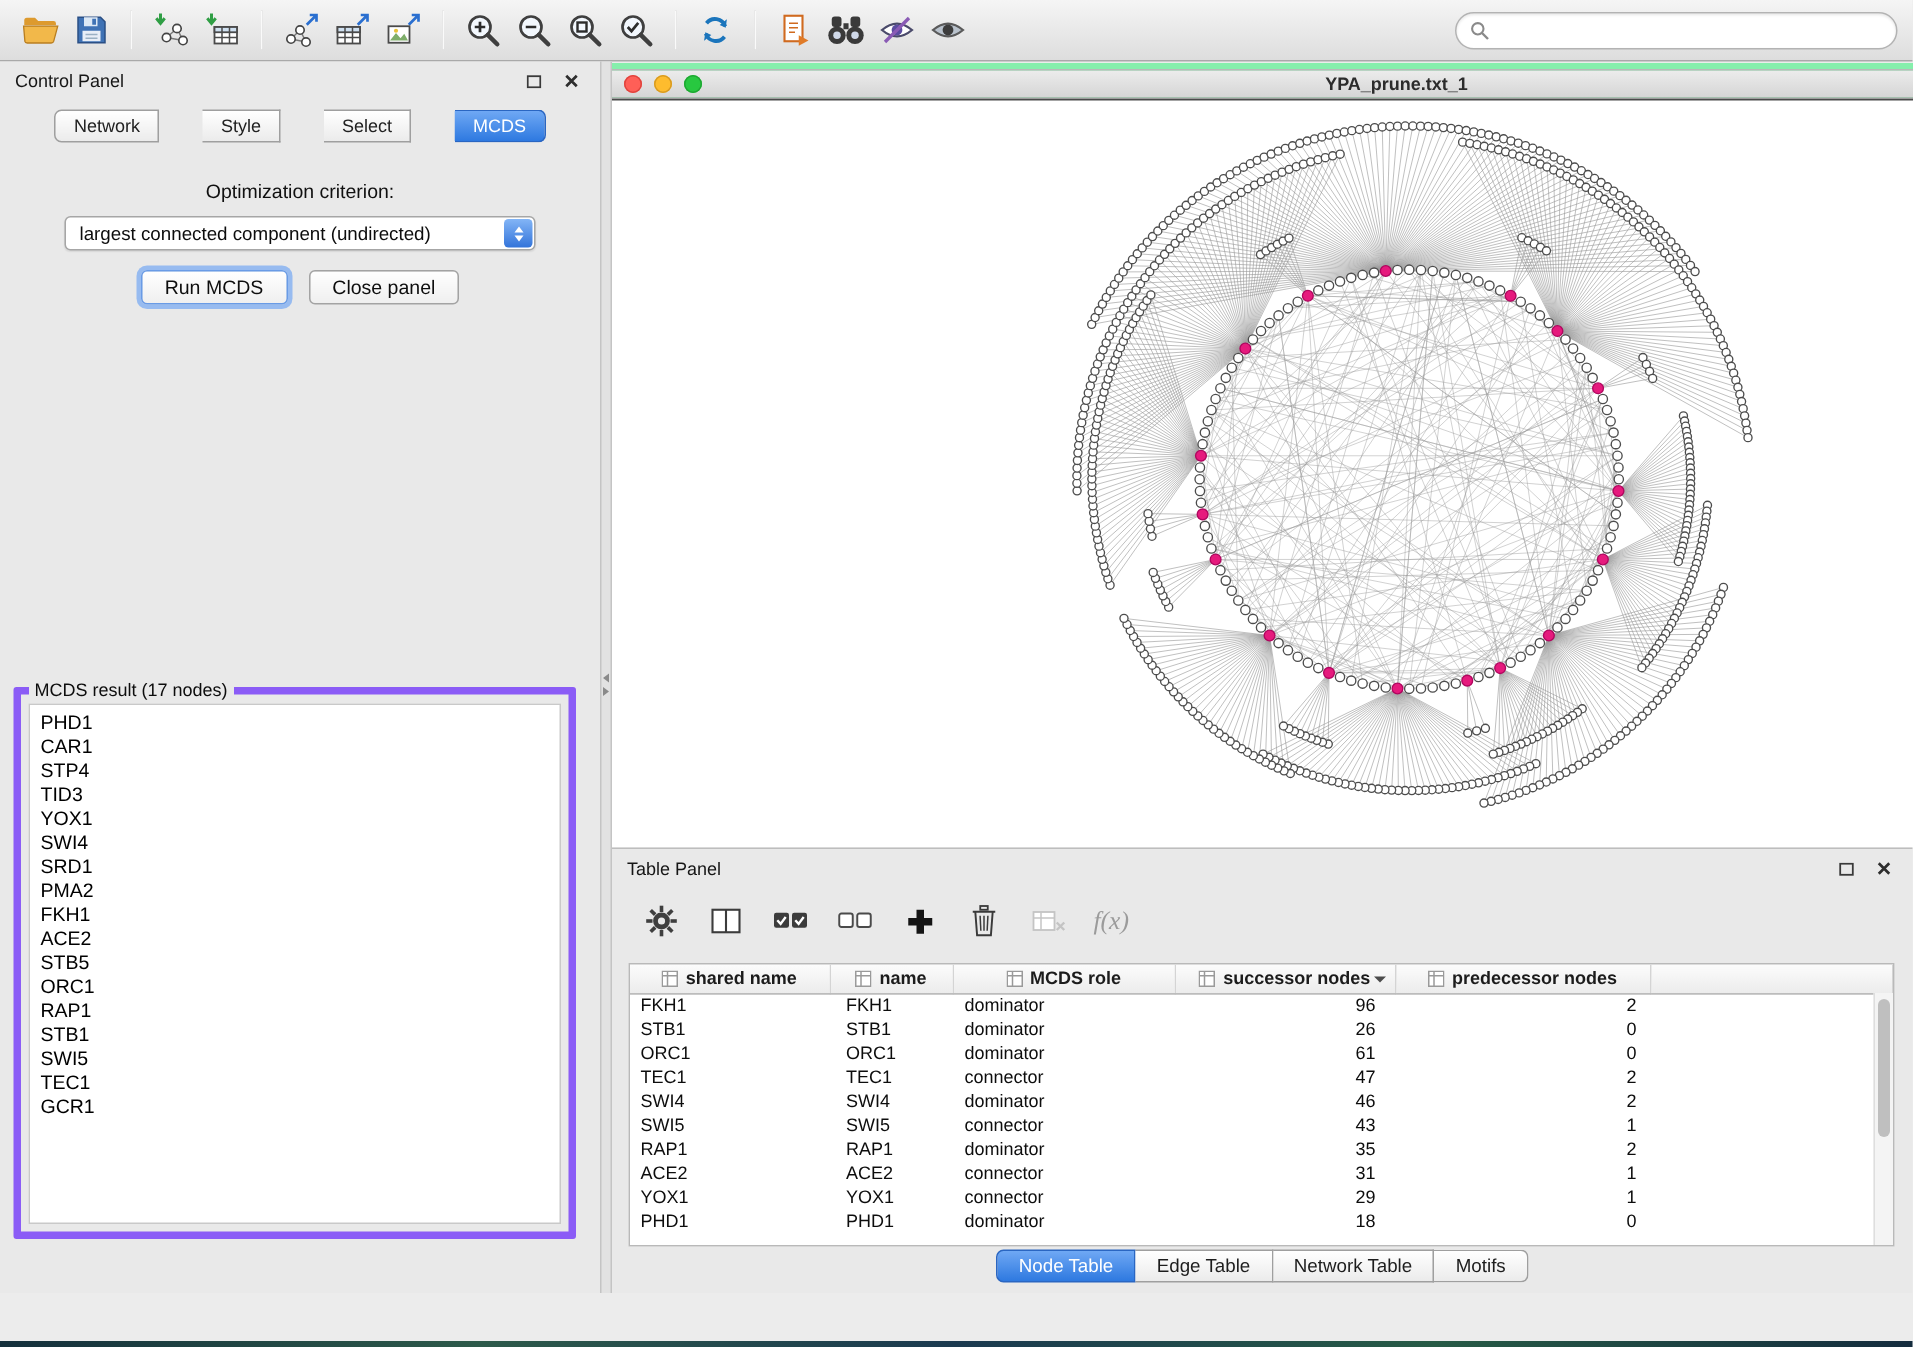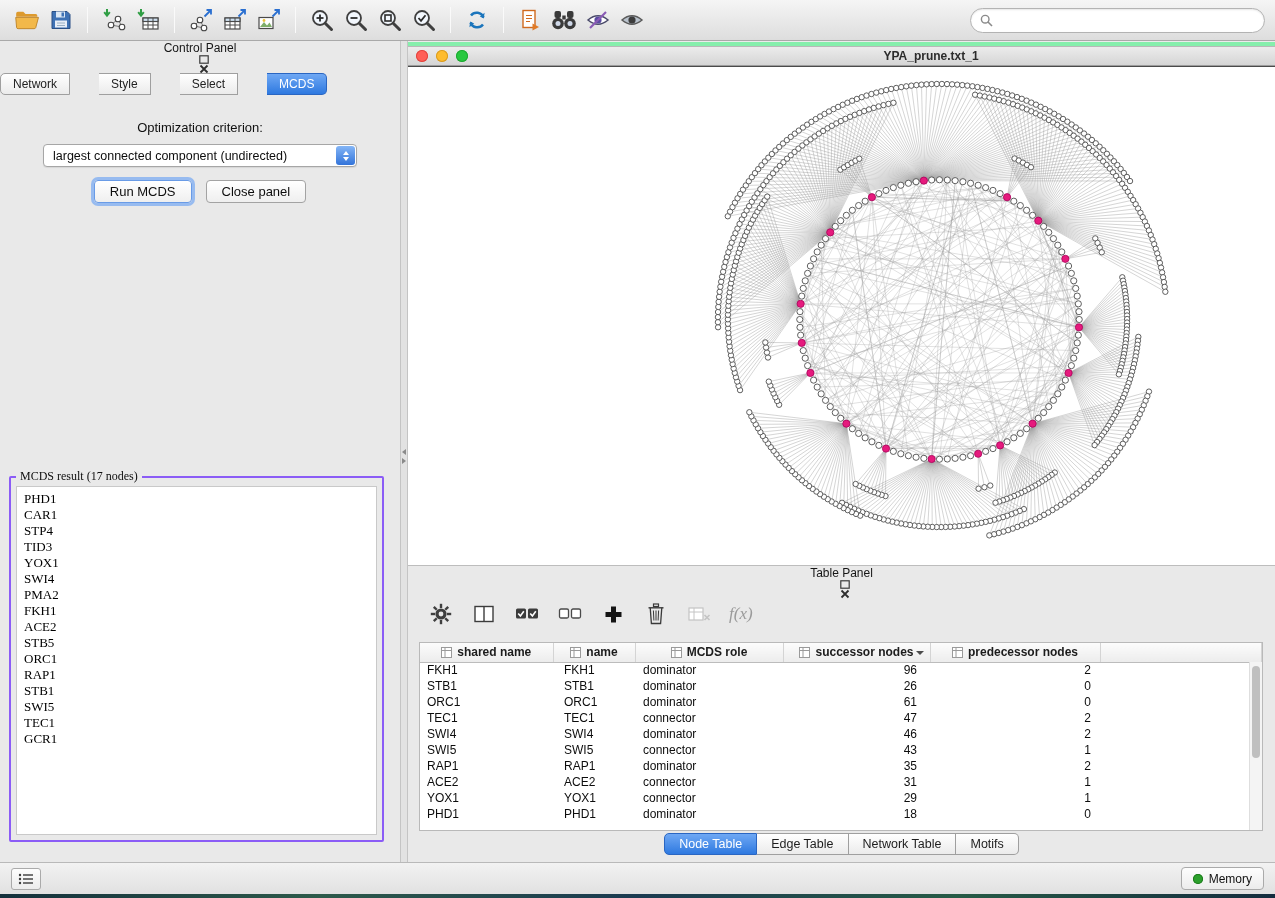--- a/index.html
+++ b/index.html
@@ -8,37 +8,37 @@
 
   
   .toolbar{position:absolute;left:0;top:0;width:1275px;height:41px;background:linear-gradient(#f5f5f5,#dddddd);border-bottom:1px solid #a9a9a9;display:flex;align-items:center;padding:0 10px;}
   .tbtn{width:34px;height:34px;display:flex;align-items:center;justify-content:center;border:none;background:transparent;flex:0 0 auto;}
   .tsep{width:1px;height:26px;background:#bdbdbd;border-right:1px solid #fafafa;margin:0 9px;flex:0 0 auto;}
   .search-box{margin-left:auto;width:295px;height:25px;border:1px solid #b3b3b3;border-radius:13px;background:#fff;display:flex;align-items:center;padding:0 9px;gap:6px;box-shadow:inset 0 1px 2px rgba(0,0,0,.10);}
   .search-box input{border:none;outline:none;flex:1;font-size:12px;background:transparent;color:#222;}
 
   
   .control-panel{position:absolute;left:0;top:41px;width:400px;height:821px;background:#e9e9e9;}
-  .panel-header{height:26px;display:flex;align-items:center;padding:0 10px;font-size:12px;color:#161616;flex-direction:column;}
+  .panel-header{height:26px;display:flex;align-items:center;padding:0 10px;font-size:12px;color:#161616;}
   .panel-header .spacer{flex:1;}
   .win-icon{width:18px;height:16px;display:flex;align-items:center;justify-content:center;margin-left:7px;background:none;border:none;}
-  .cp-tabs{display:flex;justify-content:flex-start;margin-top:6px;gap:29px;}
+  .cp-tabs{display:flex;justify-content:center;margin-top:6px;gap:29px;}
   .cp-tab{font-size:12px;padding:3px 12px;border:1px solid #9f9f9f;border-left:none;background:linear-gradient(#ffffff,#ebebeb);color:#222;}
   .cp-tab:first-child{border-left:1px solid #9f9f9f;border-radius:5px 0 0 5px;}
   .cp-tab:last-child{border-radius:0 5px 5px 0;}
   .cp-tab.active{background:linear-gradient(#6fa8f4,#2e79e0);color:#fff;border-color:#2a66c2;}
   .opt-label{text-align:center;font-size:13px;color:#101010;margin-top:25px;}
   .dropdown{width:314px;height:23px;margin:9px auto 0;background:#fff;border:1px solid #a6a6a6;border-radius:4px;display:flex;align-items:center;padding-left:9px;font-size:12.5px;color:#0c0c0c;position:relative;box-shadow:0 1px 1px rgba(0,0,0,.08);}
   .dd-btn{position:absolute;right:1px;top:1px;bottom:1px;width:19px;border-radius:3px;background:linear-gradient(#83b5f6,#3374da);display:flex;flex-direction:column;align-items:center;justify-content:center;gap:2px;}
   .dd-up{width:0;height:0;border-left:3.5px solid transparent;border-right:3.5px solid transparent;border-bottom:4px solid #fff;}
   .dd-down{width:0;height:0;border-left:3.5px solid transparent;border-right:3.5px solid transparent;border-top:4px solid #fff;}
   .btn-row{display:flex;justify-content:center;gap:14px;margin-top:13px;}
   .mac-btn{font-size:13px;padding:3px 15px;background:linear-gradient(#ffffff,#efefef);border:1px solid #a3a3a3;border-radius:4px;color:#0e0e0e;}
   .mac-btn.focused{box-shadow:0 0 0 3px rgba(108,163,244,.65);border-color:#699be6;}
-  .result-box{position:absolute;left:9px;right:16px;top:428px;height:373px;border:2px solid #8b5cf6;border-radius:2px;background:#e9e9e9;font-family:Liberation Serif, serif;}
+  .result-box{position:absolute;left:9px;right:16px;top:412px;height:373px;border:5px solid #8b5cf6;border-radius:2px;background:#e9e9e9;}
   .result-box legend{font-size:12px;padding:0 4px;margin-left:5px;color:#0d0d0d;}
   .result-list{position:absolute;left:5px;right:5px;top:2px;bottom:5px;background:#fff;border:1px solid #c9c9c9;overflow:hidden;padding:4px 7px;font-size:13px;line-height:16px;color:#000;}
 
   
   .v-divider{position:absolute;left:400px;top:41px;width:8px;height:821px;background:#e2e2e2;border-left:1px solid #c4c4c4;border-right:1px solid #c4c4c4;}
   .v-divider .grip{position:absolute;left:1px;top:408px;display:flex;flex-direction:column;gap:3px;}
   .grip i{display:block;width:0;height:0;border-top:3px solid transparent;border-bottom:3px solid transparent;border-right:4px solid #8a8a8a;}
   .grip i.r{border-right:none;border-left:4px solid #8a8a8a;}
 
   
@@ -277,20 +277,21 @@
 
     <fieldset class="result-box">
       <legend>MCDS result (17 nodes)</legend>
       <div class="result-list" id="mcds-list">
           <div class="result-item">PHD1</div>
           <div class="result-item">CAR1</div>
           <div class="result-item">STP4</div>
           <div class="result-item">TID3</div>
           <div class="result-item">YOX1</div>
           <div class="result-item">SWI4</div>
+          <div class="result-item">SRD1</div>
           <div class="result-item">PMA2</div>
           <div class="result-item">FKH1</div>
           <div class="result-item">ACE2</div>
           <div class="result-item">STB5</div>
           <div class="result-item">ORC1</div>
           <div class="result-item">RAP1</div>
           <div class="result-item">STB1</div>
           <div class="result-item">SWI5</div>
           <div class="result-item">TEC1</div>
           <div class="result-item">GCR1</div>
@@ -1905,30 +1906,14 @@
     </div>
 
     <div class="tp-tabs">
       <button class="tp-tab active">Node Table</button>
       <button class="tp-tab">Edge Table</button>
       <button class="tp-tab">Network Table</button>
       <button class="tp-tab">Motifs</button>
     </div>
   </div>
 
-  <div class="bottom-bar">
-    <button class="list-btn">
-      <svg width="16" height="12" viewBox="0 0 16 12">
-          <circle cx="2" cy="2" r="1.2" fill="#3c3c3c"></circle>
-          <circle cx="2" cy="6" r="1.2" fill="#3c3c3c"></circle>
-          <circle cx="2" cy="10" r="1.2" fill="#3c3c3c"></circle>
-          <line x1="5" y1="2" x2="15" y2="2" stroke="#3c3c3c" stroke-width="1.4"></line>
-          <line x1="5" y1="6" x2="15" y2="6" stroke="#3c3c3c" stroke-width="1.4"></line>
-          <line x1="5" y1="10" x2="15" y2="10" stroke="#3c3c3c" stroke-width="1.4"></line>
-        </svg>
-    </button>
-    <button class="memory-btn">
-      <span class="memory-dot"></span>
-      <span>Memory</span>
-    </button>
-  </div>
   <div class="desktop-strip"></div>
 </div>
 
 </body></html>

